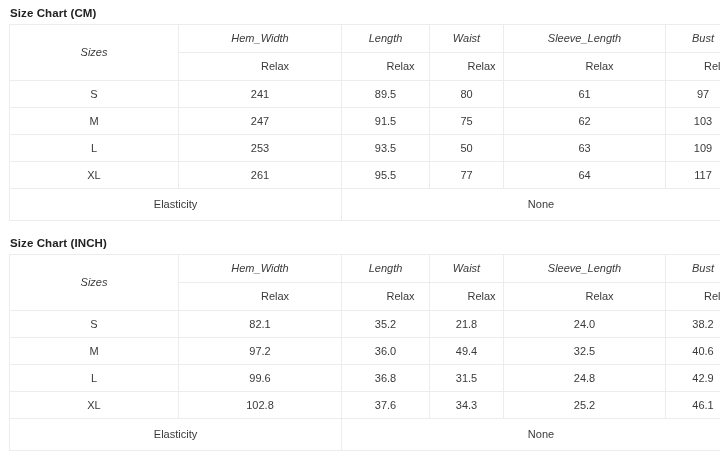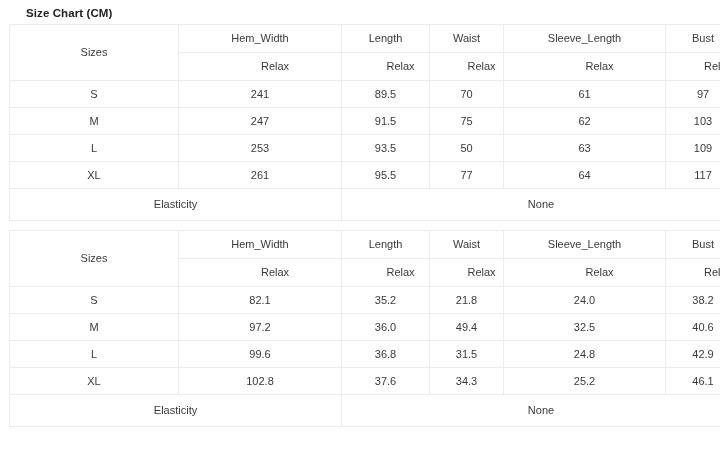--- a/index.html
+++ b/index.html
@@ -28,21 +28,21 @@
   }
   #block-cm { top: 0px; }
   #block-inch { top: 230px; }
 
   .chart-title {
     font-size: 11.5px;
     font-weight: bold;
     color: #222222;
     letter-spacing: 0.1px;
     margin: 0;
-    padding: 6px 0 4px 26px;
+    padding: 6px 0 4px 10px;
     line-height: 14px;
   }
 
   table.size-table {
     border-collapse: collapse;
     table-layout: fixed;
     width: 701px;
     margin-left: 9px;
     font-size: 11px;
     color: #3a3a3a;
@@ -57,21 +57,21 @@
     font-weight: normal;
     line-height: 13px;
   }
   td.c-size   { width: 164px; }
   td.c-hem    { width: 158px; }
   td.c-length { width: 83px;  }
   td.c-waist  { width: 69px;  }
   td.c-sleeve { width: 157px; }
   td.c-bust   { width: 70px;  }
 
-  tr.row-head td { height: 27px; }
+  tr.row-head td { height: 27px; font-style: italic; }
   tr.row-sub  td { height: 27px; padding-left: 32px; }
   td.sizes-cell { height: 54px; }
   tr.row-elastic td { height: 31px; }
 </style>
 </head>
 <body>
 
 <div class="page">
 
   <section class="chart-block" id="block-cm">
@@ -93,21 +93,21 @@
           <td>Relax</td>
           <td>Relax</td>
           <td>Relax</td>
           <td>Relax</td>
         </tr>
 
         <tr>
           <td>S</td>
           <td>241</td>
           <td>89.5</td>
-          <td>70</td>
+          <td>80</td>
           <td>61</td>
           <td>97</td>
         </tr>
         <tr>
           <td>M</td>
           <td>247</td>
           <td>91.5</td>
           <td>75</td>
           <td>62</td>
           <td>103</td>
@@ -131,20 +131,21 @@
 
         <tr class="row-elastic">
           <td colspan="2">Elasticity</td>
           <td colspan="4">None</td>
         </tr>
       </tbody>
     </table>
   </section>
 
   <section class="chart-block" id="block-inch">
+    <h2 class="chart-title">Size Chart (INCH)</h2>
 
     <table class="size-table">
       <tbody>
         <tr class="row-head">
           <td class="c-size sizes-cell" rowspan="2">Sizes</td>
           <td class="c-hem">Hem_Width</td>
           <td class="c-length">Length</td>
           <td class="c-waist">Waist</td>
           <td class="c-sleeve">Sleeve_Length</td>
           <td class="c-bust">Bust</td>

